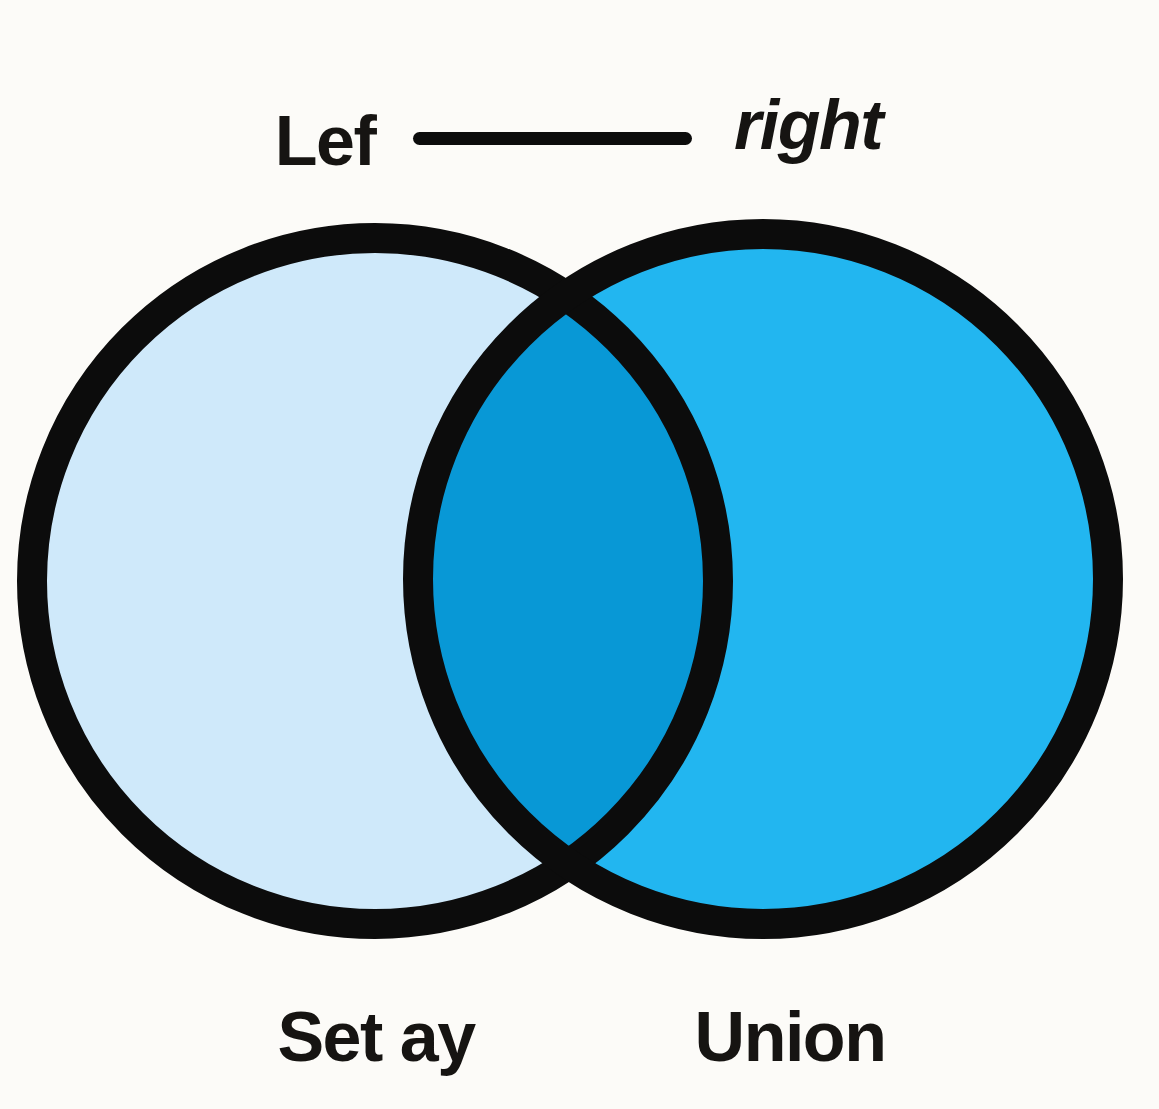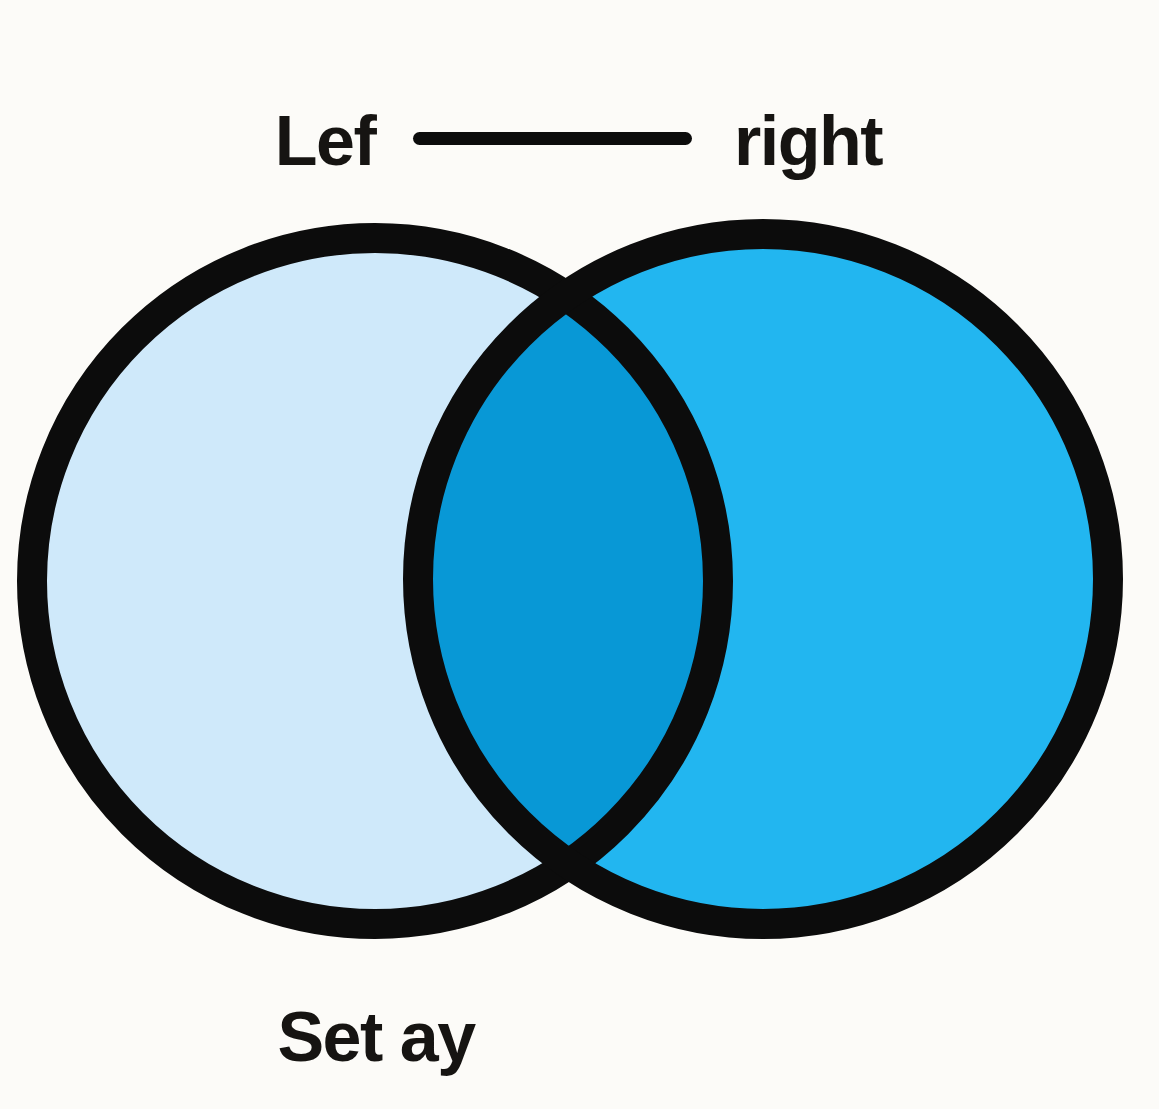--- a/index.html
+++ b/index.html
@@ -27,21 +27,21 @@
     transform: translateX(-50%);
     font-size: 70px;
     line-height: 1;
     font-weight: 700;
     letter-spacing: -1.5px;
     color: var(--text, #161412);
     white-space: nowrap;
     user-select: none;
   }
   .label-top-left   { left: 325px; top: 106px; }
-  .label-top-right  { left: 808px; top: 106px; }
+  .label-top-right  { left: 808px; top: 90px; font-style: italic; }
   .label-bottom-left  { left: 376px; top: 1002px; }
   .label-bottom-right { left: 790px; top: 1002px; }
   .connector-line {
     position: absolute;
     left: 413px;
     top: 132px;
     width: 279px;
     height: 13px;
     border-radius: 7px;
     background: var(--outline, #0C0C0C);
@@ -68,14 +68,15 @@
   </svg>
 
   <div class="label label-top-left">Lef</div>
 
   <div class="connector-line"></div>
 
   <div class="label label-top-right">right</div>
 
   <div class="label label-bottom-left">Set ay</div>
 
+  <div class="label label-bottom-right">Union</div>
 
 </div>
 
 </body></html>

